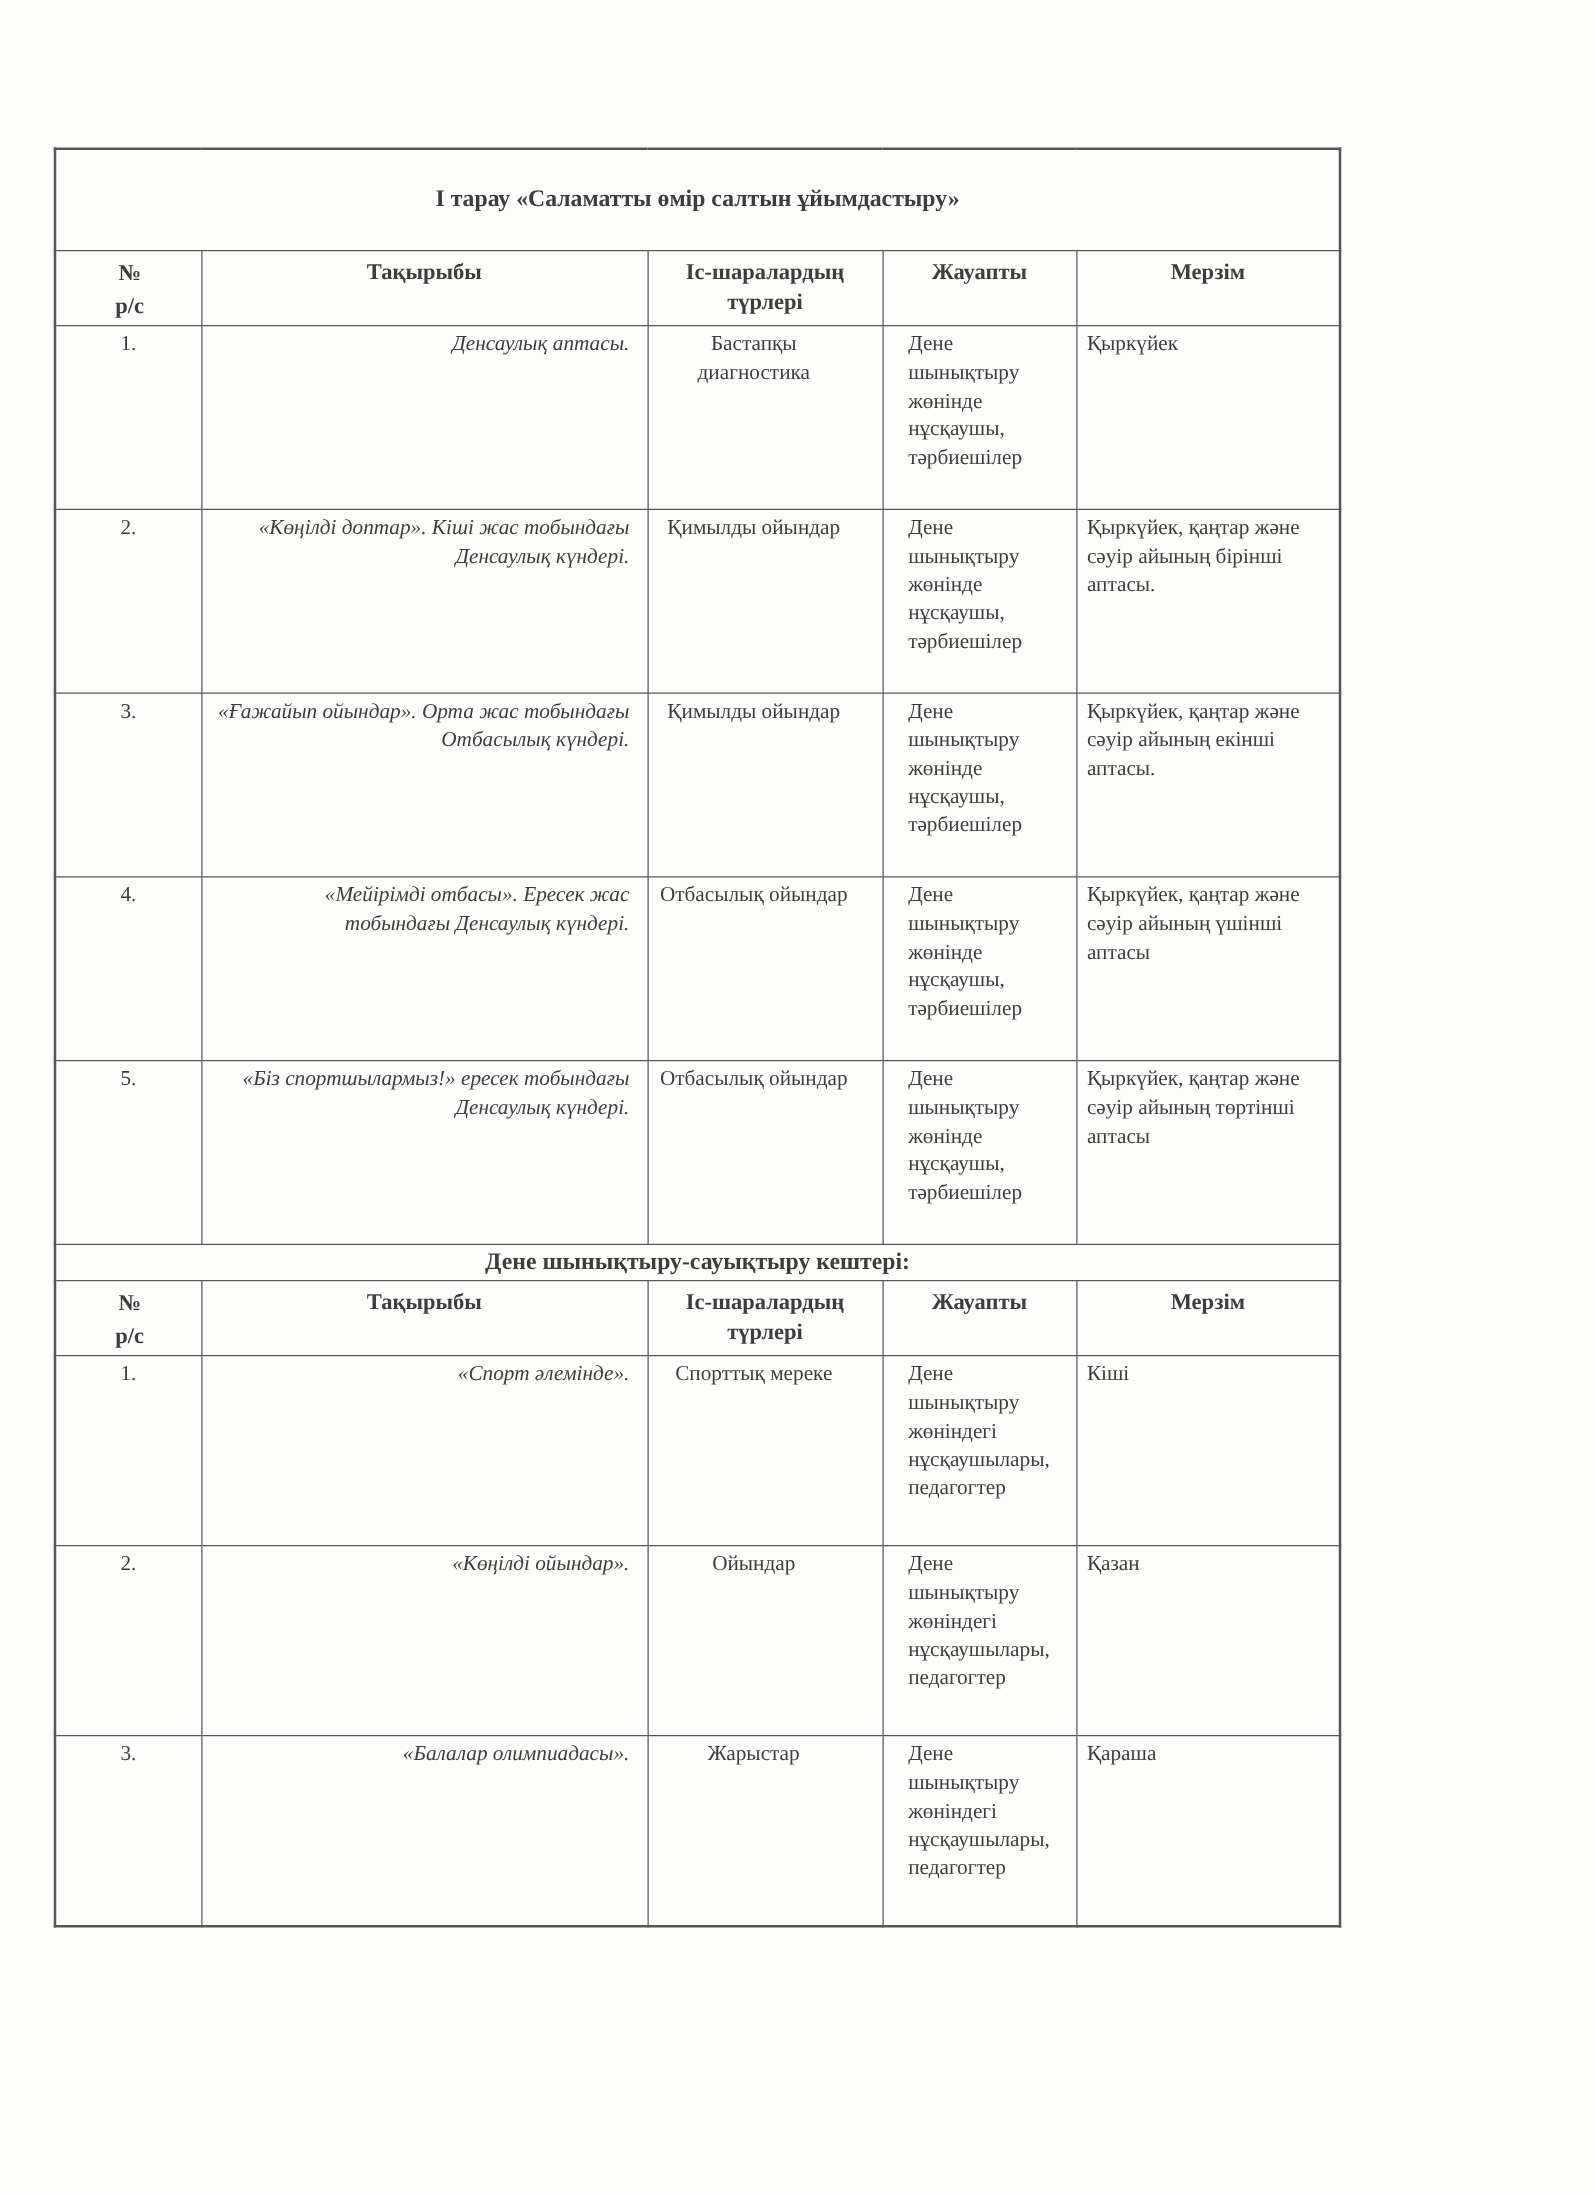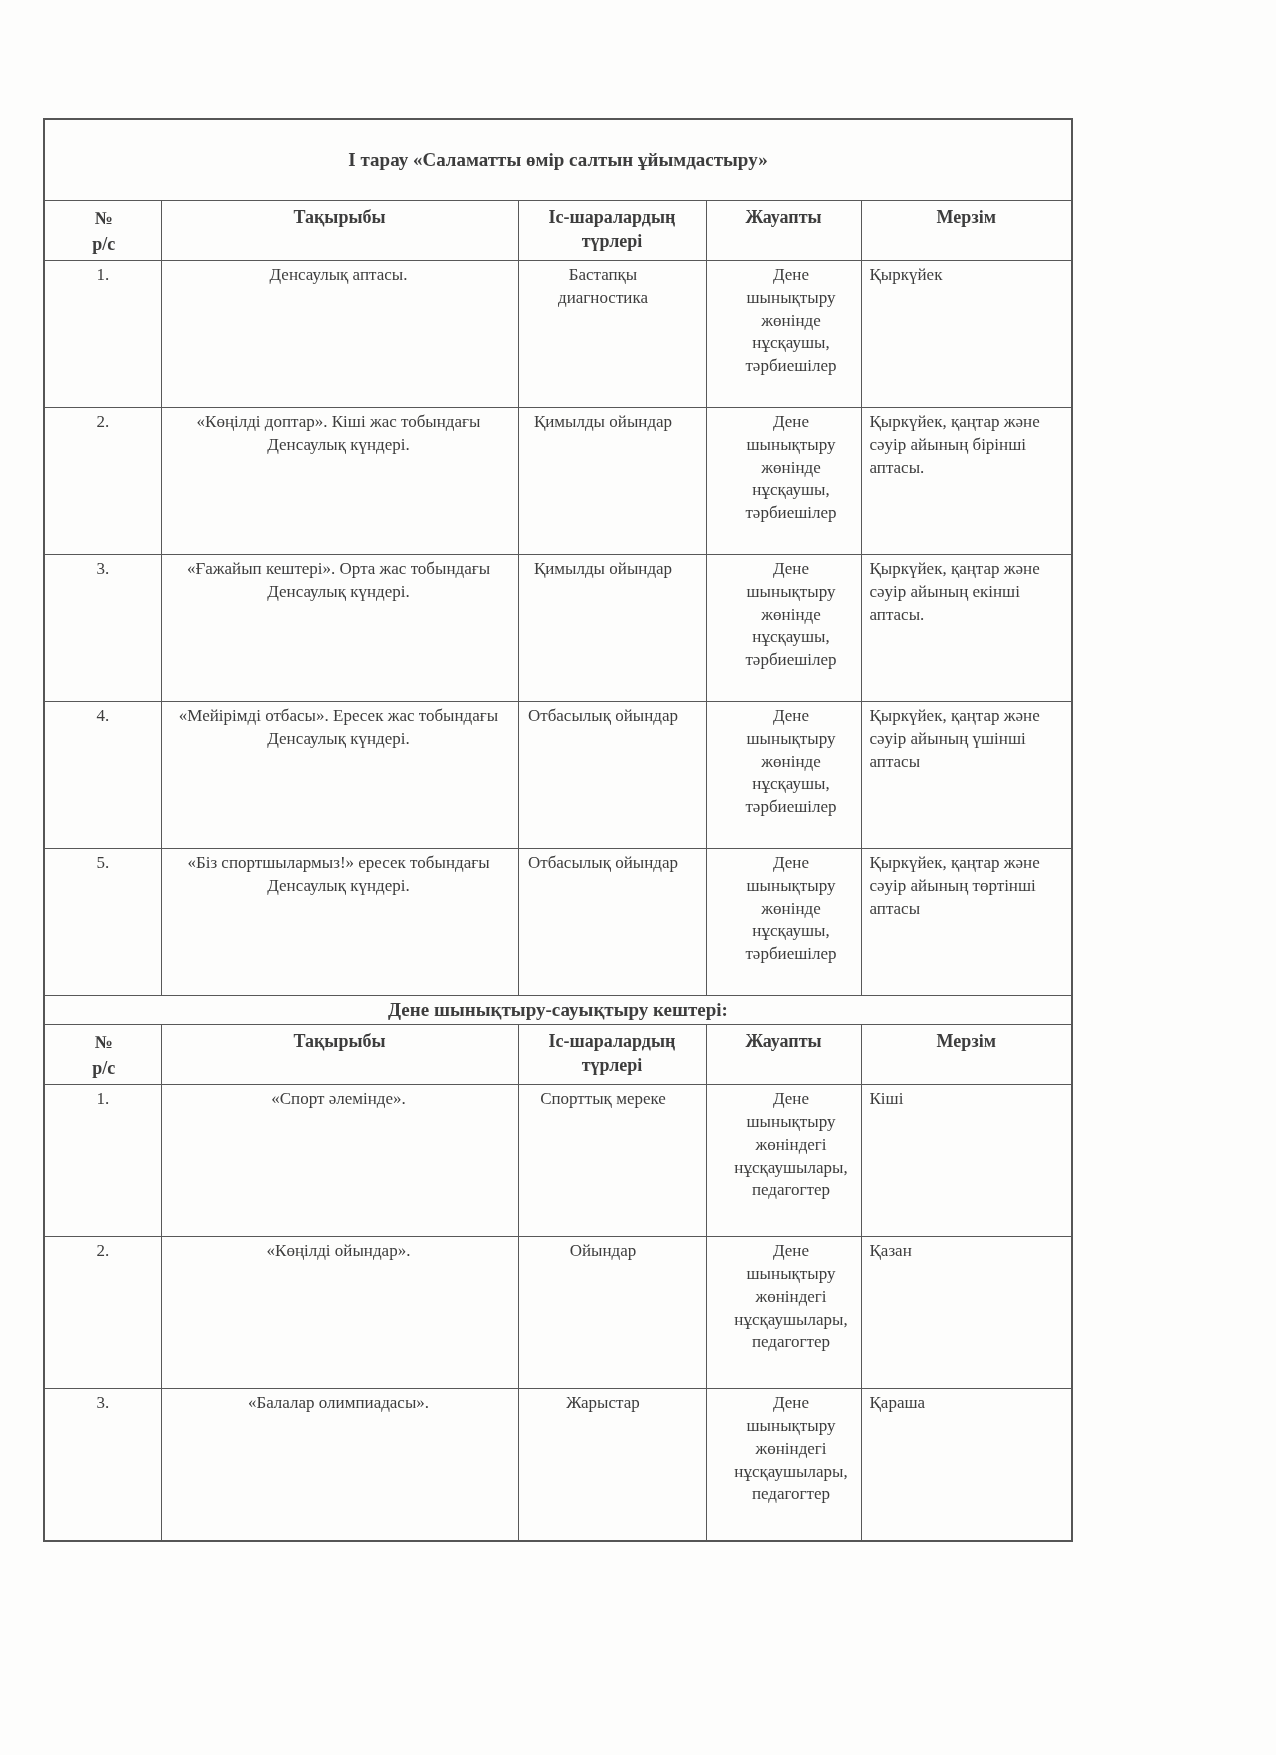--- a/index.html
+++ b/index.html
@@ -55,23 +55,23 @@
     font-weight: bold;
     font-size: 18px;
     text-align: center;
     vertical-align: top;
     padding-top: 4px;
   }
   .head-num { text-align: left; padding-left: 8px; line-height: 1.45; }
   .row-s1 td { height: 140px; }
   .row-s2 td { height: 145px; }
   .cell-num { text-align: center; }
-  .cell-topic { text-align: center; padding-left: 12px; padding-right: 14px; }
+  .cell-topic { text-align: right; padding-left: 12px; padding-right: 14px; font-style: italic; }
   .cell-activity { text-align: center; padding-left: 4px; padding-right: 22px; }
-  .cell-resp { text-align: center; padding-left: 20px; padding-right: 5px; }
+  .cell-resp { padding-left: 20px; padding-right: 5px; }
   .cell-term { text-align: left; padding-left: 8px; padding-right: 8px; }
 </style>
 </head>
 <body>
 
 <div class="page">
   <table class="doc-table">
     <colgroup>
       <col style="width:117px">
       <col style="width:357px">
@@ -108,21 +108,21 @@
     <tr class="row-s1">
       <td class="cell-num">2.</td>
       <td class="cell-topic">«Көңілді доптар». Кіші жас тобындағы Денсаулық күндері.</td>
       <td class="cell-activity">Қимылды ойындар</td>
       <td class="cell-resp">Дене шынықтыру жөнінде нұсқаушы, тәрбиешілер</td>
       <td class="cell-term">Қыркүйек, қаңтар және сәуір айының бірінші аптасы.</td>
     </tr>
 
     <tr class="row-s1">
       <td class="cell-num">3.</td>
-      <td class="cell-topic">«Ғажайып кештері». Орта жас тобындағы Денсаулық күндері.</td>
+      <td class="cell-topic">«Ғажайып ойындар». Орта жас тобындағы Отбасылық күндері.</td>
       <td class="cell-activity">Қимылды ойындар</td>
       <td class="cell-resp">Дене шынықтыру жөнінде нұсқаушы, тәрбиешілер</td>
       <td class="cell-term">Қыркүйек, қаңтар және сәуір айының екінші аптасы.</td>
     </tr>
 
     <tr class="row-s1">
       <td class="cell-num">4.</td>
       <td class="cell-topic">«Мейірімді отбасы». Ересек жас тобындағы Денсаулық күндері.</td>
       <td class="cell-activity">Отбасылық ойындар</td>
       <td class="cell-resp">Дене шынықтыру жөнінде нұсқаушы, тәрбиешілер</td>

